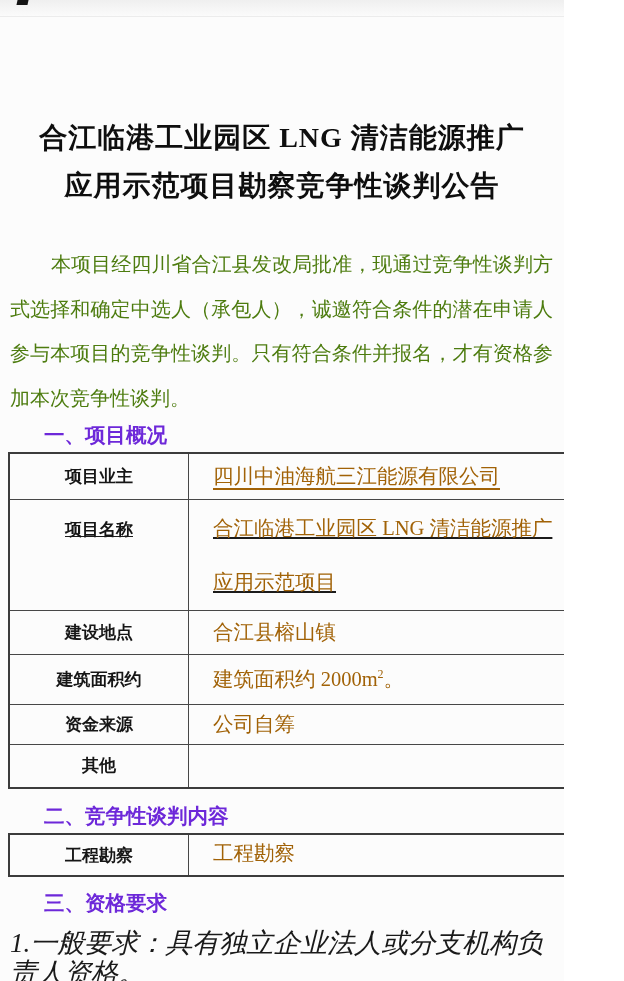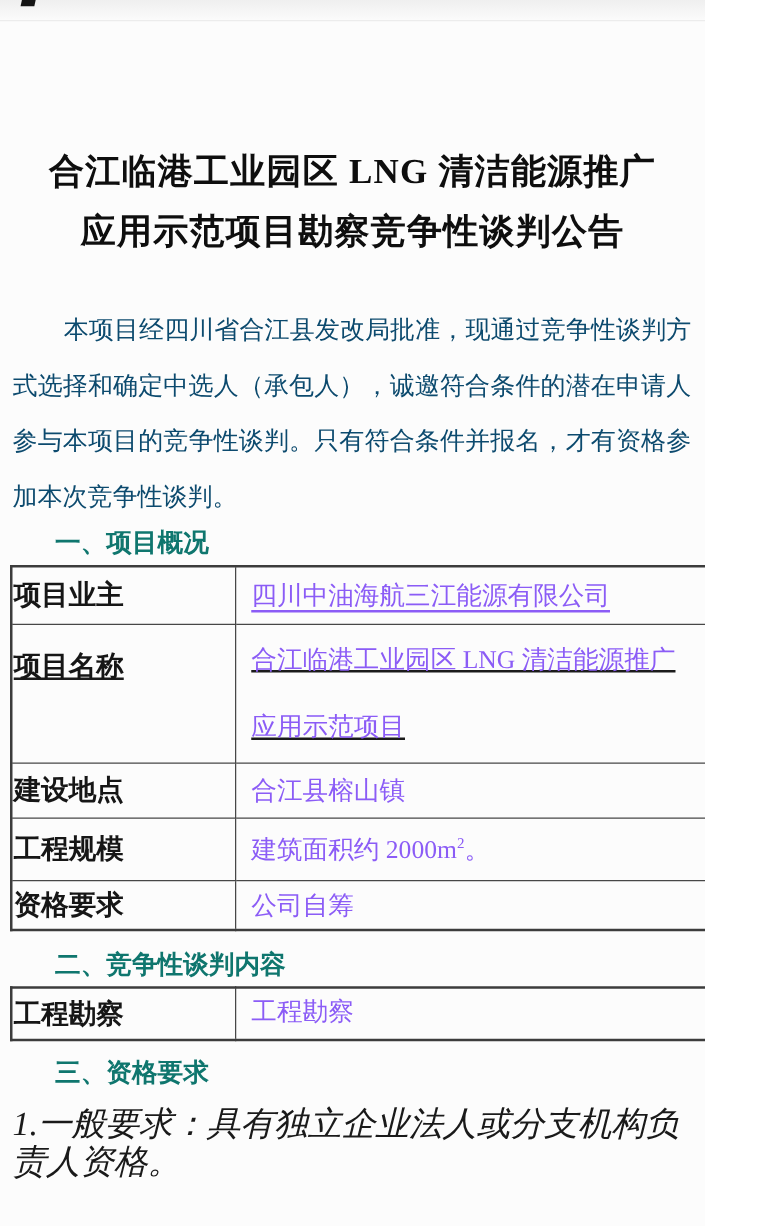--- a/index.html
+++ b/index.html
@@ -31,53 +31,54 @@
     letter-spacing: 1px;
   }
   .title .tline { display: block; }
   .intro {
     margin: 32px 11px 0 10px;
     font-size: 20px;
     line-height: 44.5px;
     text-align: justify;
     text-justify: inter-ideograph;
     text-indent: 2.05em;
-    color: #0c4a6e;
+    color: #4d7c0f;
   }
   .sec {
     margin: 2px 0 4px 44px;
     font-size: 20.5px;
     font-weight: 700;
     line-height: 26px;
-    color: #0f766e;
+    color: #6d28d9;
   }
   .sec2 { margin-top: 14px; }
   .sec3 { margin-top: 13px; }
   table.tbl {
     border-collapse: collapse;
     table-layout: fixed;
     width: 609px;
     margin-left: 8px;
     margin-top: 4px;
   }
   table.tbl td {
     border: 1.5px solid #474747;
     vertical-align: middle;
   }
   table.tbl { border: 2px solid #3c3c3c; }
   td.lbl {
     width: 176px;
+    text-align: center;
     font-weight: 700;
-    font-size: 22px;
+    font-size: 17px;
     color: #161616;
   }
   td.val {
-    padding-left: 12px;
+    padding-left: 24px;
     font-size: 20.5px;
-    color: #8b5cf6;
+    color: #a16207;
   }
   .r0 { height: 46px; }
   .r1 { height: 108px; text-decoration: underline; }
   .r2 { height: 44px; }
   .r3 { height: 48px; }
   .r4 { height: 50px; }
   .r5 { height: 40px; }
   .r6 { height: 44px; }
   .rX { height: 42px; }
   .vline { line-height: 54px; }
@@ -124,26 +125,30 @@
       <td class="val">
         <div class="vline">合江临港工业园区 LNG 清洁能源推广</div>
         <div class="vline">应用示范项目</div>
       </td>
     </tr>
     <tr class="r2">
       <td class="lbl">建设地点</td>
       <td class="val">合江县榕山镇</td>
     </tr>
     <tr class="r4">
-      <td class="lbl">工程规模</td>
+      <td class="lbl">建筑面积约</td>
       <td class="val"><span>建筑面积约 2000m</span><sup class="sq">2</sup><span>。</span></td>
     </tr>
     <tr class="r5">
-      <td class="lbl">资格要求</td>
+      <td class="lbl">资金来源</td>
       <td class="val">公司自筹</td>
+    </tr>
+    <tr class="r6">
+      <td class="lbl">其他</td>
+      <td class="val"></td>
     </tr>
   </tbody>
     </table>
 
   <div class="sec sec2">二、竞争性谈判内容</div>
 
   <table class="tbl">
     <tbody>
         <tr class="rX">
       <td class="lbl">工程勘察</td>

